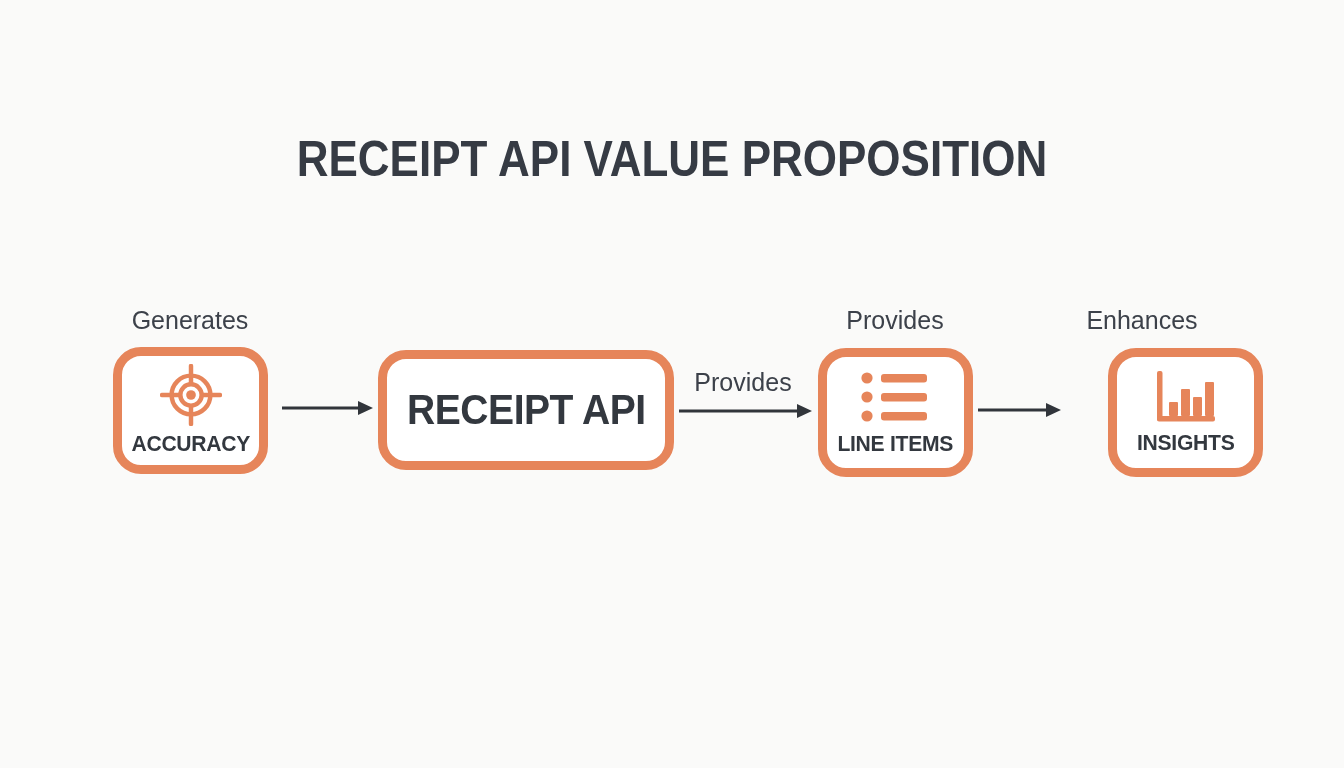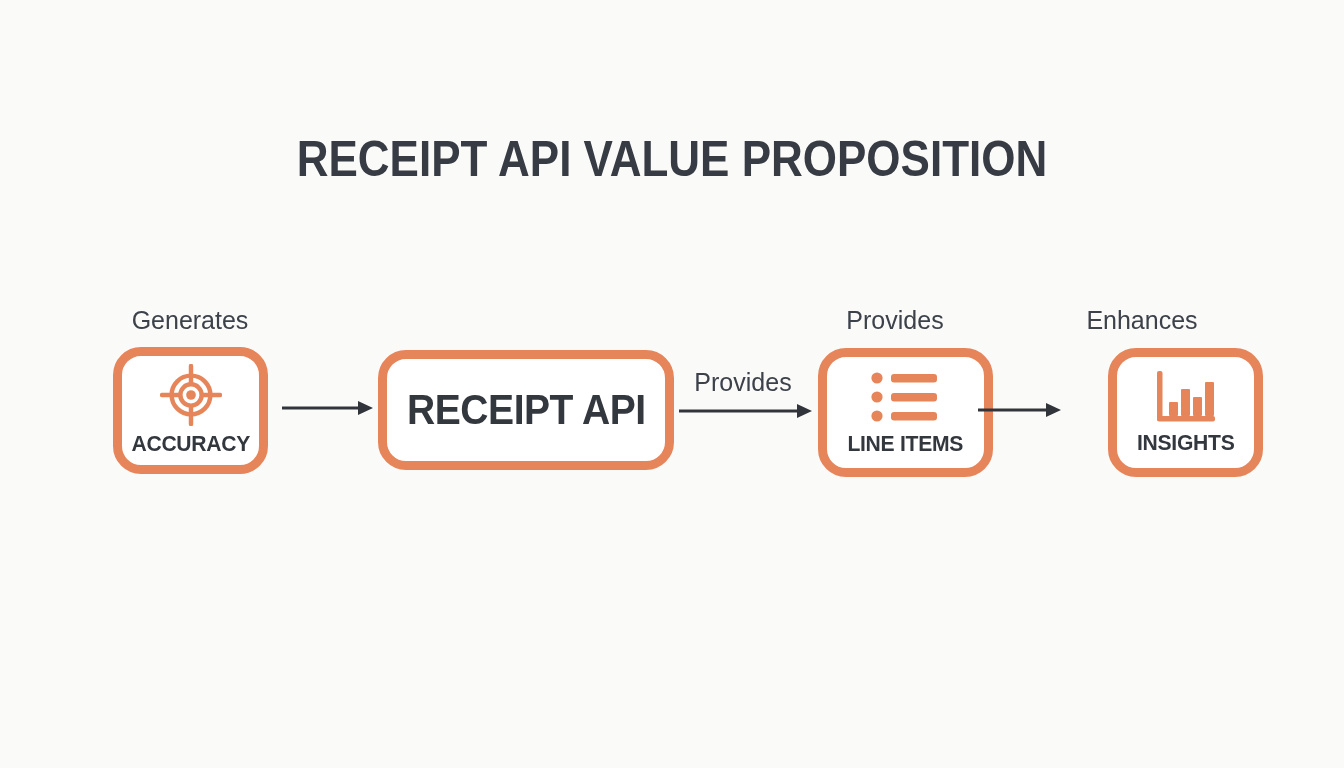--- a/index.html
+++ b/index.html
@@ -97,21 +97,21 @@
       </g>
       <circle cx="32" cy="32" r="5" fill="#e6855a"></circle>
     </svg>
     <div class="node-label">ACCURACY</div>
   </div>
 
   <div class="node" style="left:378px; top:350px; width:296px; height:120px;">
     <div class="node-label big">RECEIPT API</div>
   </div>
 
-  <div class="node" style="left:818px; top:348px; width:175px; height:129px;">
+  <div class="node" style="left:818px; top:348px; width:155px; height:129px;">
     <svg class="icon-svg" width="74" height="57" viewBox="0 0 74 57">
       <g fill="#e6855a">
         <circle cx="8" cy="9" r="5.6"></circle>
         <rect x="22" y="5" width="46" height="8.5" rx="3"></rect>
         <circle cx="8" cy="28" r="5.6"></circle>
         <rect x="22" y="24" width="46" height="8.5" rx="3"></rect>
         <circle cx="8" cy="47" r="5.6"></circle>
         <rect x="22" y="43" width="46" height="8.5" rx="3"></rect>
       </g>
     </svg>

